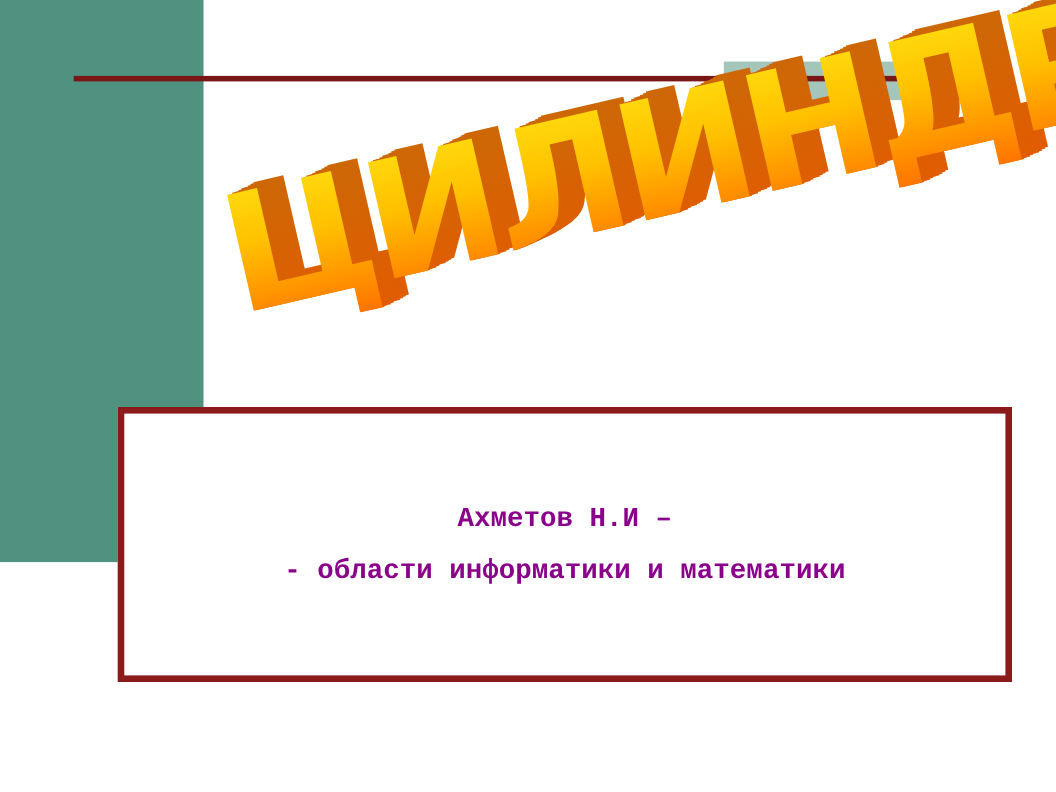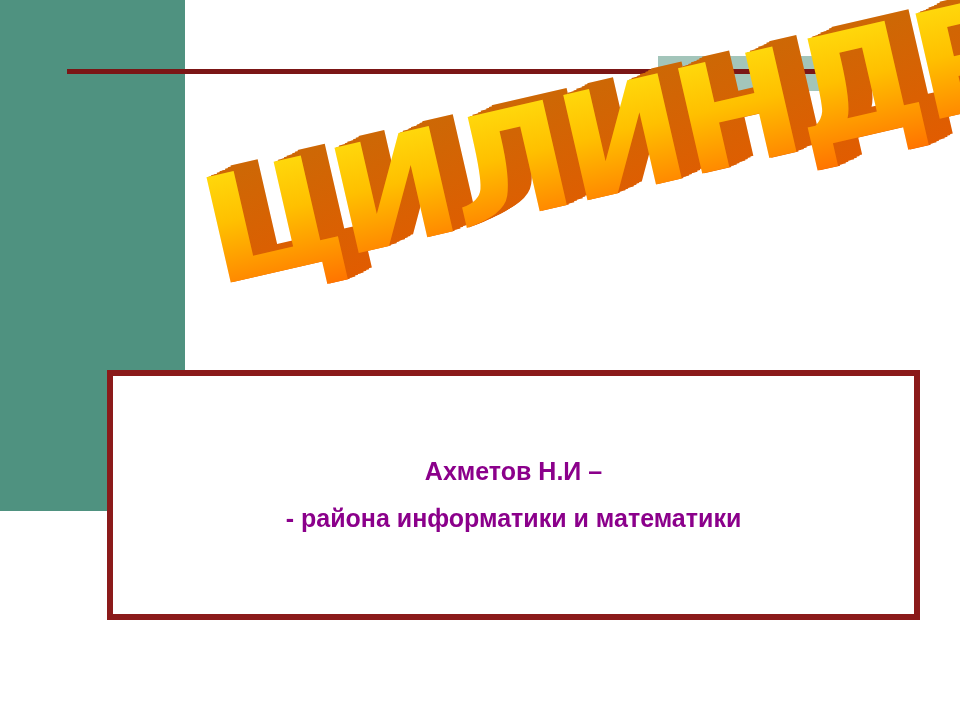--- a/index.html
+++ b/index.html
@@ -83,21 +83,21 @@
     border: 6px solid #8B1A1A;
     background: #ffffff;
     box-sizing: border-box;
     display: flex;
     flex-direction: column;
     align-items: center;
     justify-content: center;
   }
   .tb-line {
     color: #8B008B;
-    font-family: Liberation Sans, sans-serif;
+    font-family: Liberation Mono, monospace;
     font-weight: bold;
     font-size: 25px;
     line-height: 1.0;
     margin: 11px 0;
     white-space: nowrap;
     text-align: center;
   }
 </style>
 </head>
 <body>
@@ -139,16 +139,16 @@
           </g>
 
           <text class="wa-face" x="0" y="0" fill="url(#faceGrad)">ЦИЛИНДР</text>
         </g>
       </g>
     </svg>
   </div>
 
   <div class="textbox">
     <div class="tb-line">Ахметов Н.И –</div>
-    <div class="tb-line">- района информатики и математики</div>
+    <div class="tb-line">- области информатики и математики</div>
   </div>
 
 </div>
 
 </body></html>

